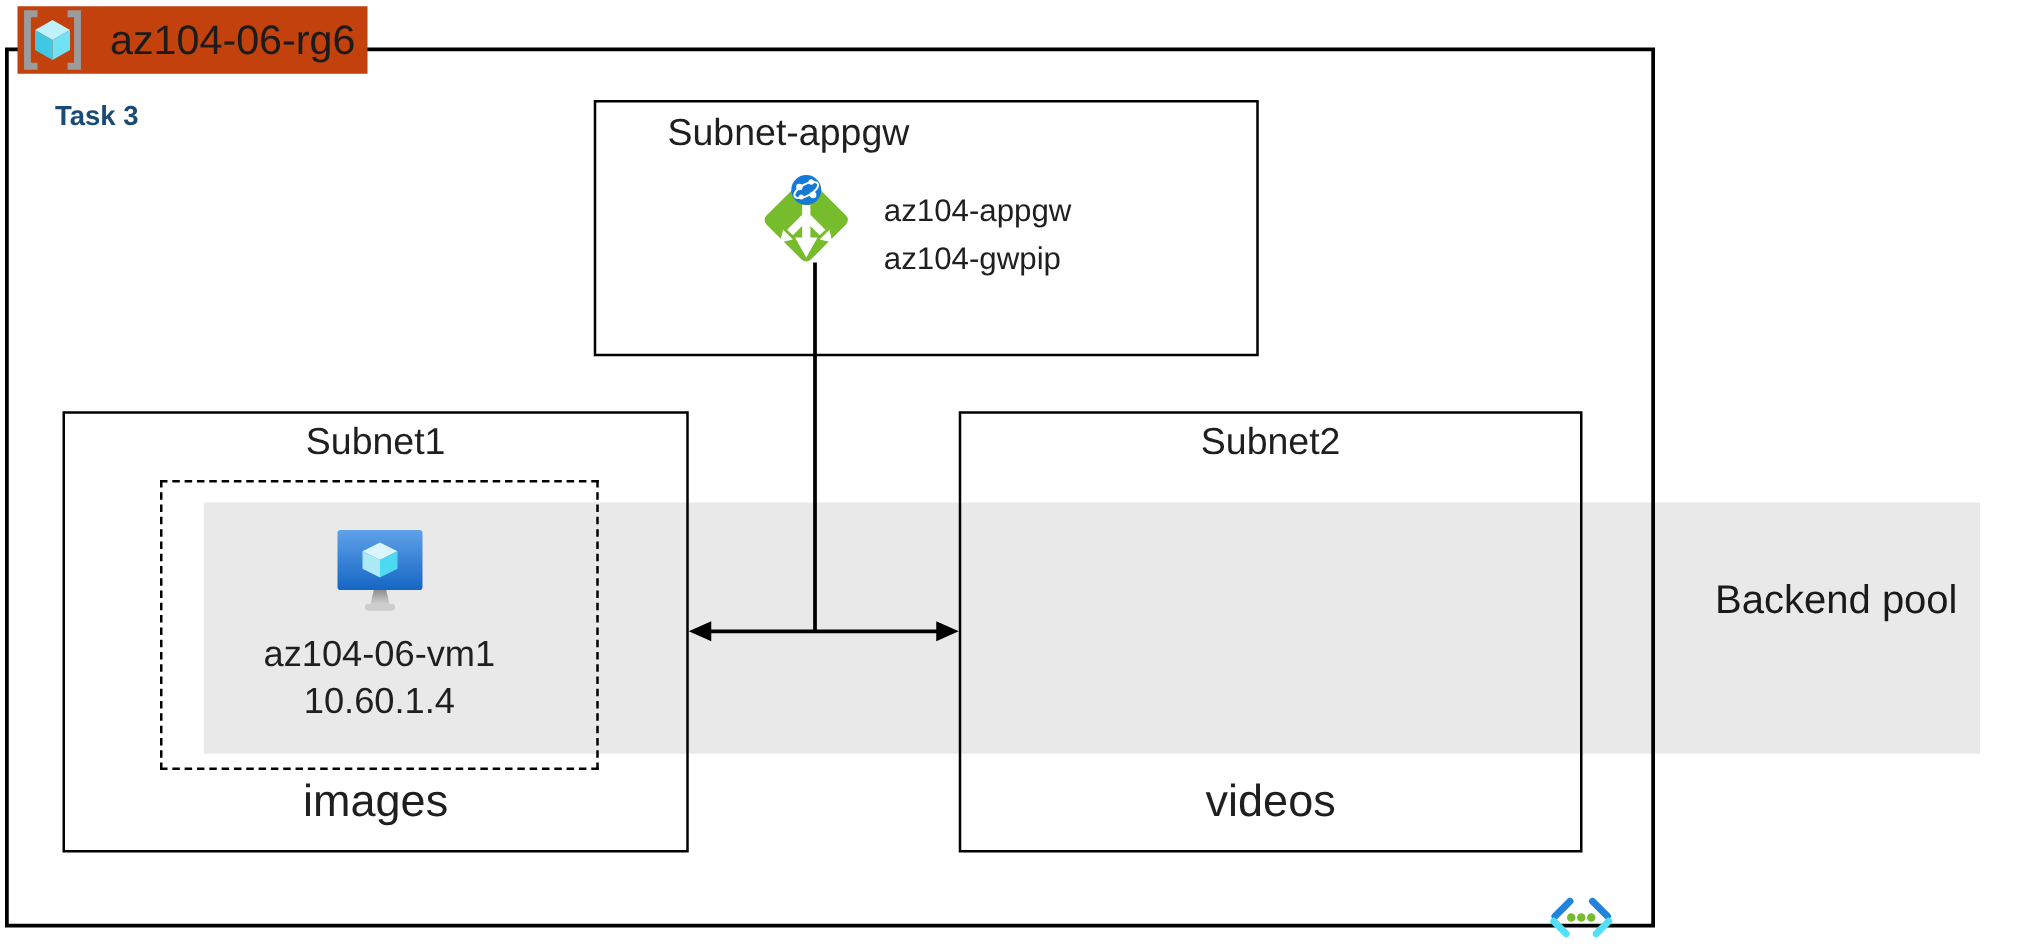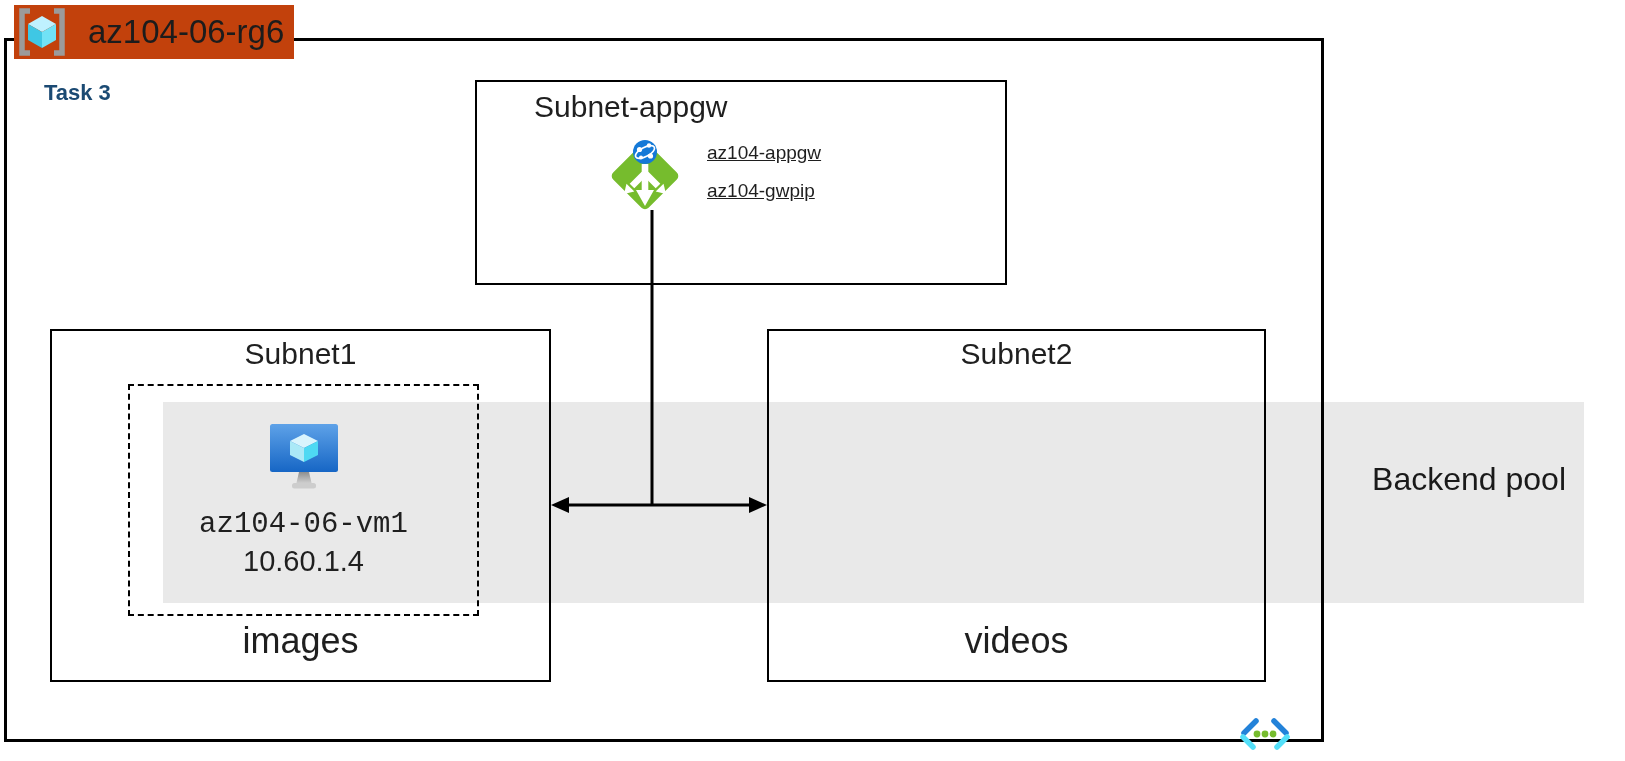--- a/index.html
+++ b/index.html
@@ -34,39 +34,39 @@
     font-size:22px;font-weight:bold;color:#1B4A73;
   }
   
   .appgw-box{
     position:absolute;left:475px;top:80px;width:532px;height:205px;
     border:2.5px solid #000;box-sizing:border-box;z-index:2;background:transparent;
   }
   .appgw-title{position:absolute;left:17px;top:8px;font-size:30px;margin-left:40px;}
   .appgw-icon{position:absolute;left:130px;top:52px;}
   .appgw-labels{
-    position:absolute;left:230px;top:52px;font-size:19px;line-height:38px;text-decoration:underline;
+    position:absolute;left:230px;top:68px;font-size:25px;line-height:38px;
   }
   
   .subnet{
     position:absolute;top:329px;width:501px;height:353px;
     border:2.5px solid #000;box-sizing:border-box;z-index:2;background:transparent;padding-left:14px;
   }
   .subnet-1{left:50px;}
   .subnet-2{left:767px;width:499px;}
   .subnet-title{
     position:absolute;top:6px;left:0;width:100%;text-align:center;font-size:30px;
   }
   .vm-group{
     position:absolute;left:76px;top:53px;width:351px;height:232px;
     border:2px dashed #000;box-sizing:border-box;
     display:flex;flex-direction:column;align-items:center;
     padding-top:38px;
   }
-  .vm-name{margin-top:16px;font-size:29px;line-height:37px;text-align:center;font-family:Liberation Mono, monospace;}
+  .vm-name{margin-top:16px;font-size:29px;line-height:37px;text-align:center;}
   .vm-ip{font-size:29px;line-height:37px;text-align:center;}
   .subnet-caption{
     position:absolute;bottom:18px;left:0;width:100%;text-align:center;font-size:36px;
   }
   
   .connector-layer{position:absolute;left:0;top:0;width:1625px;height:761px;z-index:3;pointer-events:none;}
   .vnet-icon{position:absolute;left:1239px;top:718px;z-index:4;}
 </style>
 </head>
 <body>

